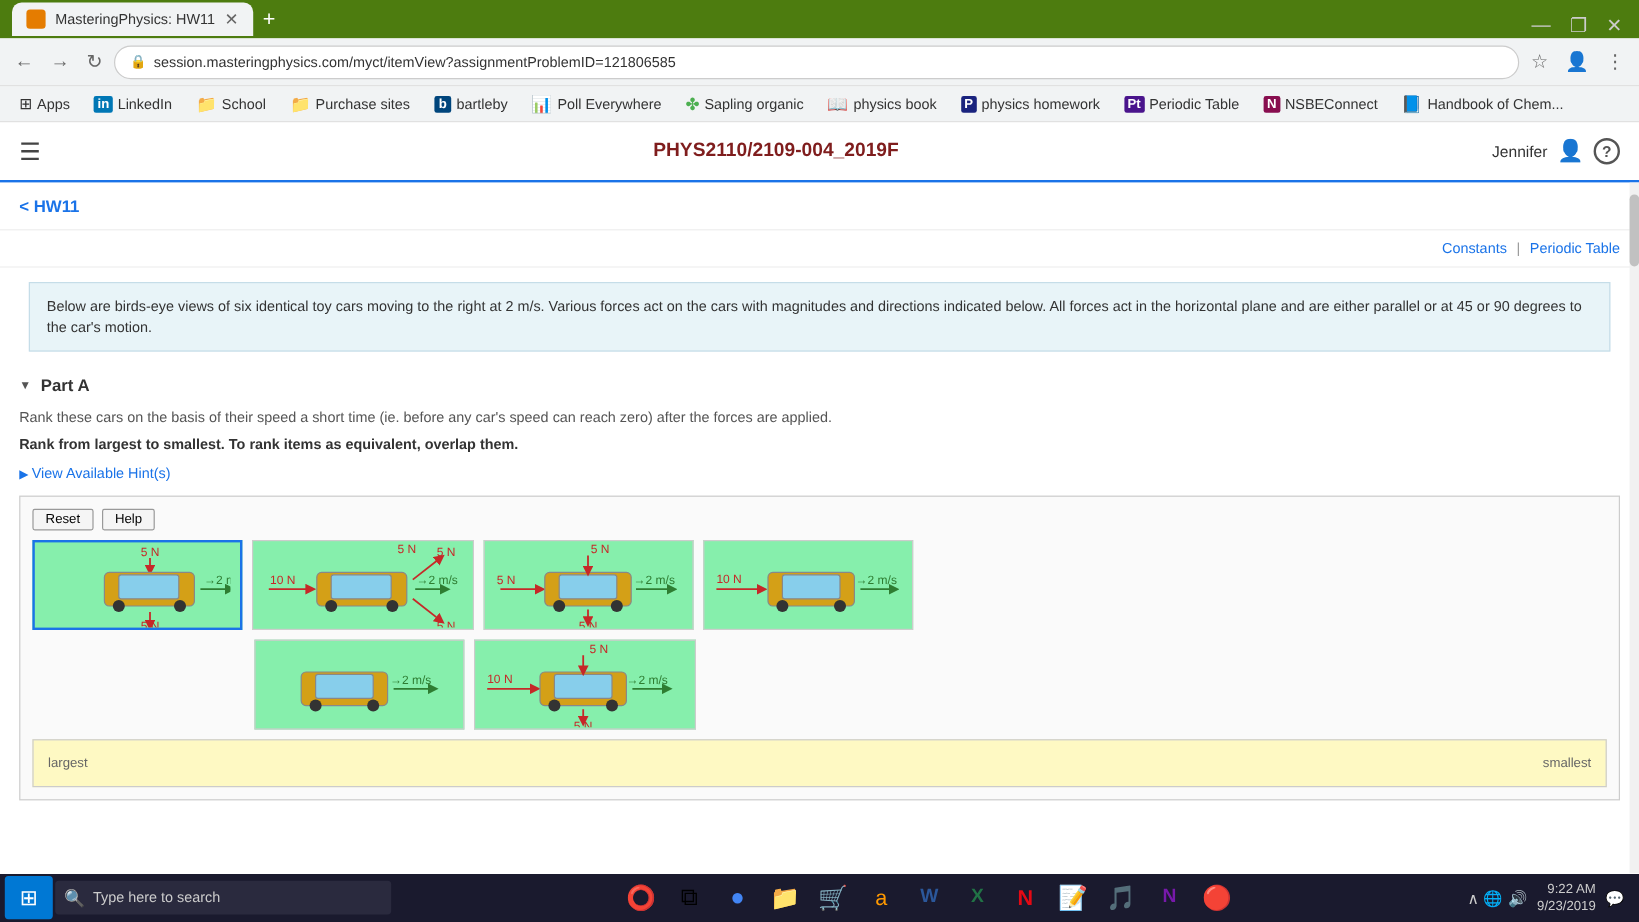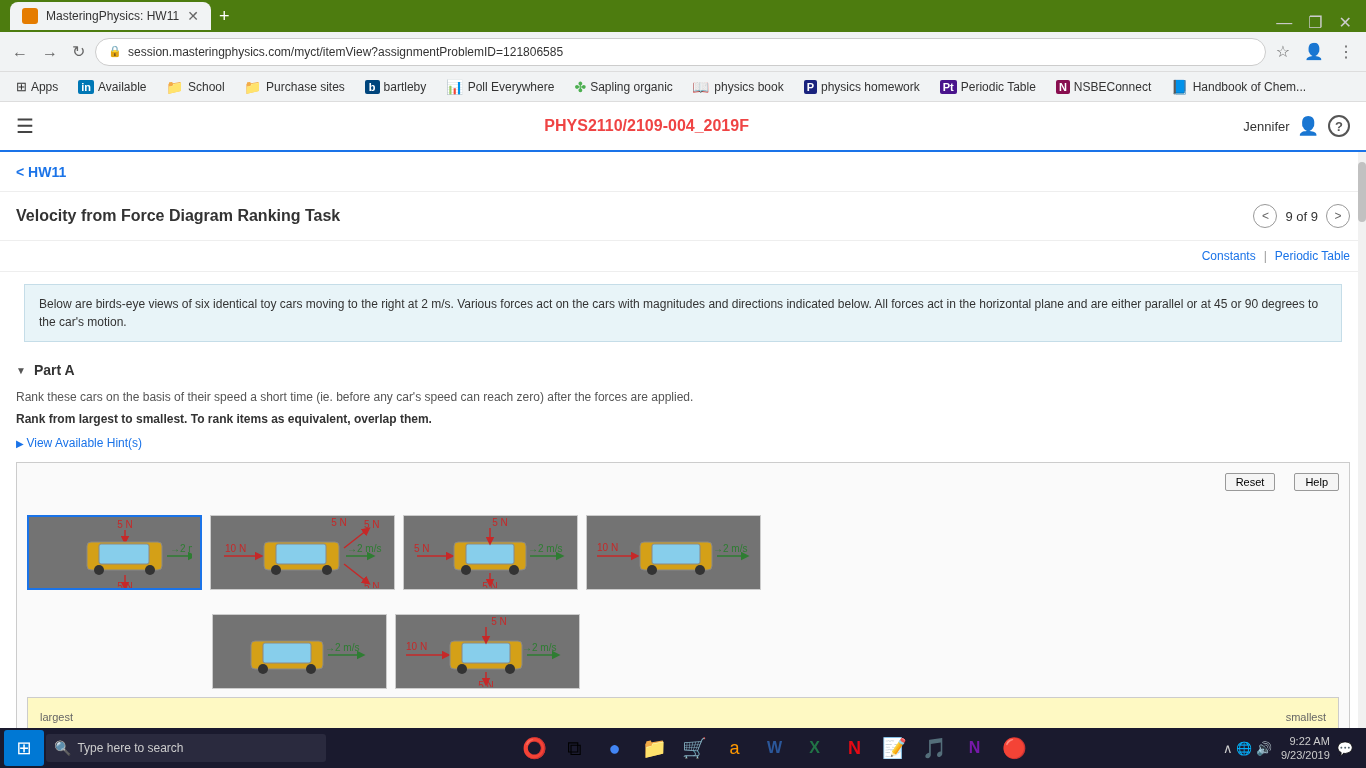--- a/index.html
+++ b/index.html
@@ -126,21 +126,21 @@
       display: flex;
       align-items: center;
       padding: 0 16px;
     }
     .hamburger { font-size: 20px; color: #444; cursor: pointer; margin-right: 16px; }
     .app-title {
       flex: 1;
       text-align: center;
       font-size: 16px;
       font-weight: bold;
-      color: #ef4444;
+      color: #7f1d1d;
     }
     .user-section {
       display: flex;
       align-items: center;
       gap: 8px;
       color: #333;
       font-size: 13px;
     }
     .user-icon { font-size: 18px; color: #555; }
     .help-icon {
@@ -270,22 +270,21 @@
     
     .ranking-area {
       border: 1px solid #ccc;
       background: #fafafa;
       padding: 10px;
       margin: 0 0 10px 0;
       position: relative;
     }
     .ranking-controls {
       display: flex;
-      justify-content: flex-end;
-      gap: 19px;
+      gap: 7px;
       margin-bottom: 8px;
     }
     .rank-btn {
       border: 1px solid #999;
       background: #f5f5f5;
       padding: 2px 10px;
       font-size: 11px;
       cursor: pointer;
       border-radius: 2px;
     }
@@ -293,29 +292,28 @@
     
     .car-grid-top {
       display: flex;
       gap: 8px;
       margin-bottom: 8px;
       flex-wrap: wrap;
     }
 
     .car-card {
       border: 1px solid #ccc;
-      background: #737373;
+      background: #86efac;
       padding: 8px;
       position: relative;
       display: flex;
       align-items: center;
       justify-content: center;
       width: 175px;
       height: 75px;
-      margin-top: 16px;
     }
     .car-card.selected {
       border: 2px solid #1a73e8;
     }
 
     
     .rank-bar {
       border: 1px solid #ccc;
       background: #fef9c3;
       height: 40px;
@@ -455,21 +453,21 @@
   </div>
 </div>
 
 <div class="bookmarks-bar">
   <div class="bookmark-item">
     <span style="font-size:13px;">⊞</span>
     <span>Apps</span>
   </div>
   <div class="bookmark-item">
     <span style="font-size:11px; background:#0077b5; color:#fff; padding:1px 3px; border-radius:2px; font-weight:bold;">in</span>
-    <span>Available</span>
+    <span>LinkedIn</span>
   </div>
   <div class="bookmark-item">
     <span style="font-size:14px;">📁</span>
     <span>School</span>
   </div>
   <div class="bookmark-item">
     <span style="font-size:14px;">📁</span>
     <span>Purchase sites</span>
   </div>
   <div class="bookmark-item">
@@ -515,28 +513,20 @@
     <div class="help-icon">?</div>
   </div>
 </div>
 
 <div class="content-wrapper">
 
   <div class="hw-bar">
     <a class="hw-link">HW11</a>
   </div>
 
-  <div class="problem-header">
-    <div class="problem-title">Velocity from Force Diagram Ranking Task</div>
-    <div class="problem-nav">
-      <div class="nav-circle">&lt;</div>
-      <span>9 of 9</span>
-      <div class="nav-circle">&gt;</div>
-    </div>
-  </div>
 
   <div class="resources-bar">
     <span>Constants</span>
     <span class="sep">|</span>
     <span>Periodic Table</span>
   </div>
 
   <div class="info-box">
     <span>Below are birds-eye views of six identical toy cars moving to the right at 2 m/s. Various forces act on the cars with magnitudes and directions indicated below. All forces act in the horizontal plane and are either parallel or at 45 or 90 degrees to the car's motion.</span>
   </div>

